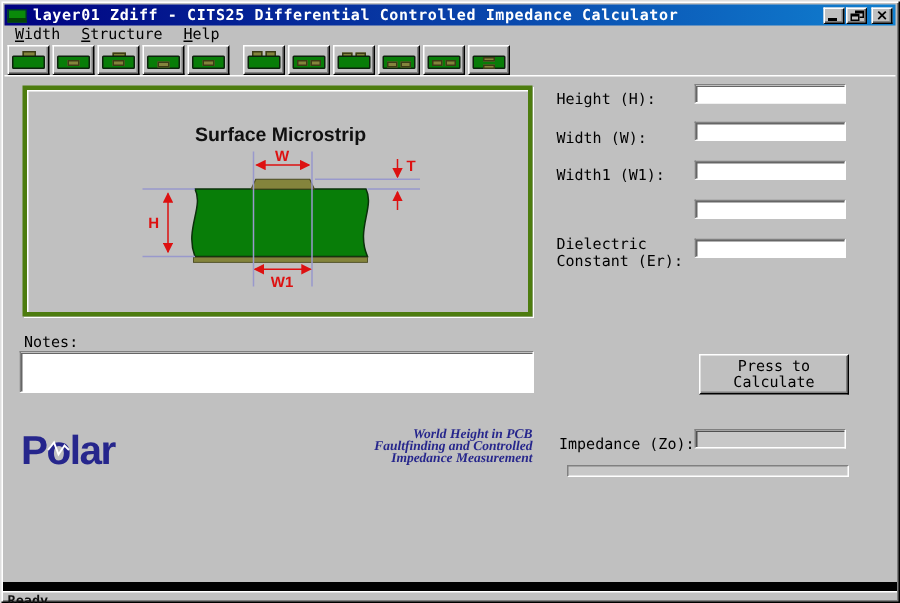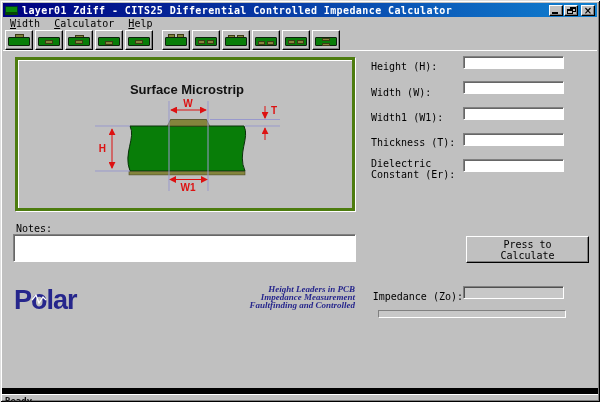--- a/index.html
+++ b/index.html
@@ -70,21 +70,21 @@
     box-shadow: inset 1px 1px 0 rgba(0,0,0,0.6);
     font:10px "DejaVu Sans Mono", monospace; padding:0 2px; }
   .field.gray { background:#c8c8c8; }
   
   .notes-label { position:absolute; left:16px; top:223px; font-size:10px; }
   .notes-box { position:absolute; left:13px; top:234px; width:343px; height:28px;
     background:#fff; border:1px solid; border-color:#808080 #fff #fff #808080;
     box-shadow: inset 1px 1px 0 rgba(0,0,0,0.6); resize:none;
     font:10px "DejaVu Sans Mono", monospace; padding:1px 3px; }
   
-  .calc-btn { position:absolute; left:466px; top:236px; width:123px; height:27px;
+  .calc-btn { position:absolute; left:466px; top:236px; width:100px; height:27px;
     background:#c0c0c0; border:1px solid; border-color:#fff #000 #000 #fff;
     box-shadow: inset -1px -1px 0 #808080;
     font:10px "DejaVu Sans Mono", monospace; color:#000;
     text-align:center; padding:2px 14px; line-height:11px; }
   
   .polar-logo { position:absolute; left:14px; top:286px; width:90px; height:28px; }
   .tagline { position:absolute; right:245px; top:285px; width:160px; text-align:right;
     font:bold italic 9px "Liberation Serif", serif; color:#26268c; line-height:8px; }
   
   .imp-label { position:absolute; left:371px; top:291px; width:92px; font-size:10px;text-align:right; }
@@ -113,21 +113,21 @@
           <div class="glyph-rest2"></div>
         </div>
       <div class="winbtn close">
           <div class="glyph-x">×</div>
         </div>
     </div>
   </div>
 
   <div class="menubar">
     <span class="menu-item">Width</span>
-    <span class="menu-item">Calculator</span>
+    <span class="menu-item">Structure</span>
     <span class="menu-item">Help</span>
   </div>
 
   <div class="toolbar">
     <div class="tbtn">
       <div class="pcb">
           <div class="chip bump1"></div>
           <div class="board"></div>
         </div>
     </div>
@@ -241,40 +241,39 @@
       </g>
     </svg>
   </div>
 
   <div class="flabel" style="top:61px">Height (H):</div>
   <input class="field" style="top: 56px;" type="text" value="">
   <div class="flabel" style="top:87px">Width (W):</div>
   <input class="field" style="top: 81px;" type="text" value="">
   <div class="flabel" style="top:112px">Width1 (W1):</div>
   <input class="field" style="top: 107px;" type="text" value="">
-  <div class="flabel" style="top:137px">Thickness (T):</div>
   <input class="field" style="top: 133px;" type="text" value="">
   <div class="flabel" style="top:158px">Dielectric Constant (Er):</div>
   <input class="field" style="top: 159px;" type="text" value="">
 
   <div class="notes-label">Notes:</div>
   <textarea class="notes-box" style=""></textarea>
 
   <button class="calc-btn">Press to Calculate</button>
 
   <div class="polar-logo">
     <svg width="90" height="28" viewBox="0 0 90 28">
       <text x="0" y="23" font-weight="bold" font-size="27" letter-spacing="-1" fill="#26268c">Polar</text>
       <polyline points="18,14 22,9 25,17 29,11 32,14" fill="none" stroke="#ffffff" stroke-width="1.3"></polyline>
     </svg>
   </div>
   <div class="tagline">
-    <div>Height Leaders in PCB</div>
+    <div>World Height in PCB</div>
+    <div>Faultfinding and Controlled</div>
     <div>Impedance Measurement</div>
-    <div>Faultfinding and Controlled</div>
   </div>
 
   <div class="imp-label">Impedance (Zo):</div>
   <input class="field gray" style="top: 286px;" type="text" readonly="" value="">
   <div class="progress"></div>
 
   <div class="statusbar">
     <span>Ready</span>
   </div>
 

